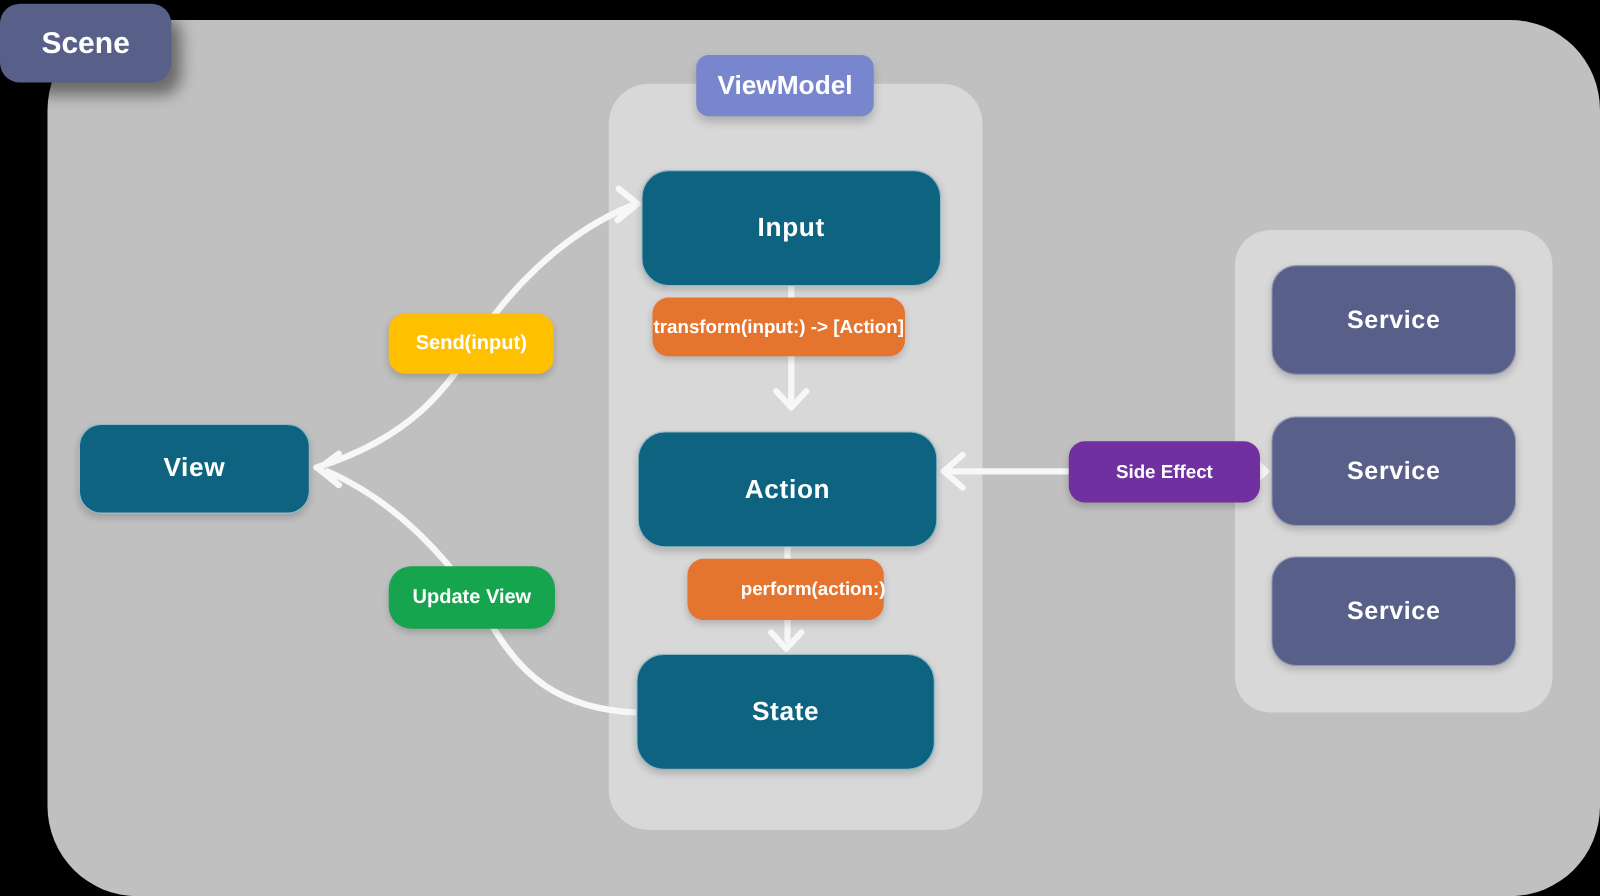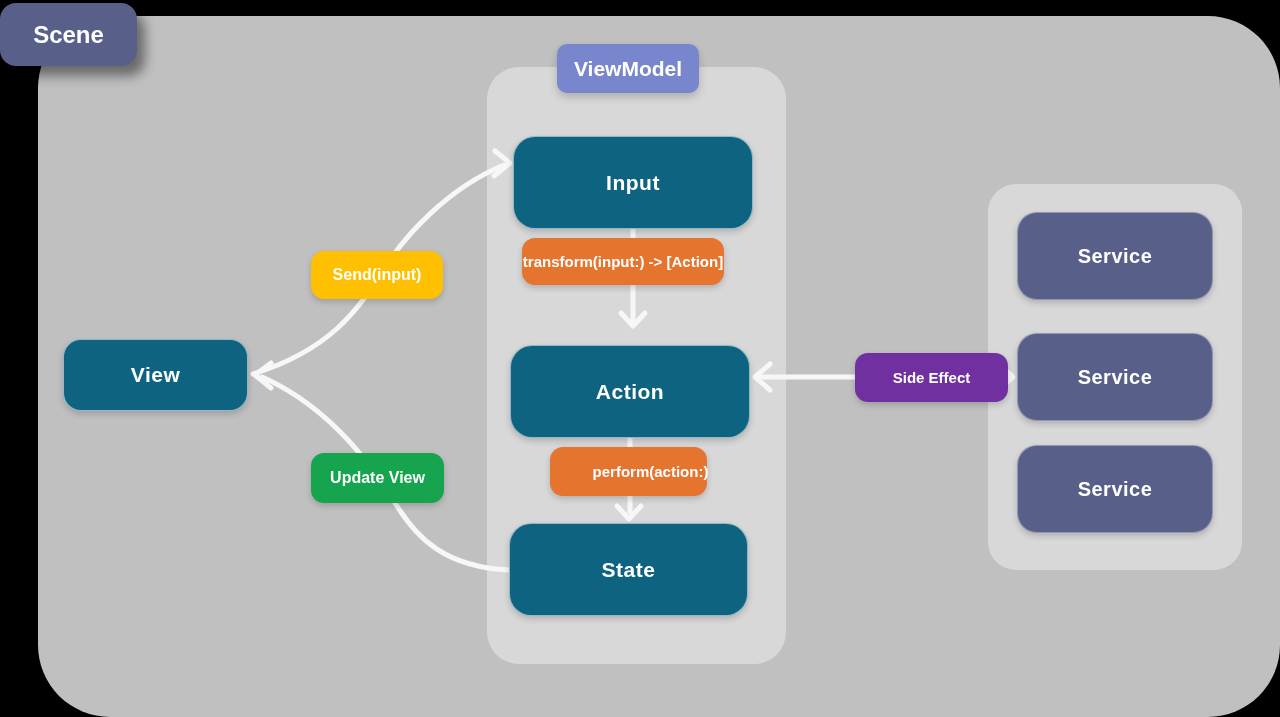--- a/index.html
+++ b/index.html
@@ -36,21 +36,21 @@
   #node-input {left:513px;top:117px;width:240px;height:93px;margin-top:19px;}
   #node-action{left:510px;top:329px;width:240px;height:93px;margin-top:16px;}
   #node-state {left:509px;top:523px;width:239px;height:93px;}
   #node-view  {left:63px; top:339px;width:185px;height:72px;border-radius:18px;}
   #service-1{left:1017px;top:212px;width:196px;height:88px;}
   #service-2{left:1017px;top:333px;width:196px;height:88px;}
   #service-3{left:1017px;top:445px;width:196px;height:88px;}
   #label-transform{left:522px;top:238px;width:202px;height:47px;background:#e5742f;}
   #label-perform  {left:550px;top:447px;width:157px;height:49px;background:#e5742f;padding-left:44px;}
   #label-send     {left:311px;top:251px;width:132px;height:48px;background:#ffc001;font-size:16px;}
-  #label-update   {left:311px;top:453px;width:133px;height:50px;background:#16a54e;font-size:16px;}
+  #label-update   {left:311px;top:453px;width:133px;height:50px;background:#16a54e;font-size:16px;border-radius:18px;}
   #label-sideeffect{left:855px;top:353px;width:153px;height:49px;background:#7030a0;}
   #arrow-layer{left:0;top:0;width:1280px;height:717px;pointer-events:none;}
   #arrow-layer path{fill:none;stroke:#f7f7f7;stroke-width:5;stroke-linecap:round;stroke-linejoin:round;}
 </style>
 </head>
 <body>
 
 <div id="stage">
 
   <div class="abs" id="main-canvas"></div>

